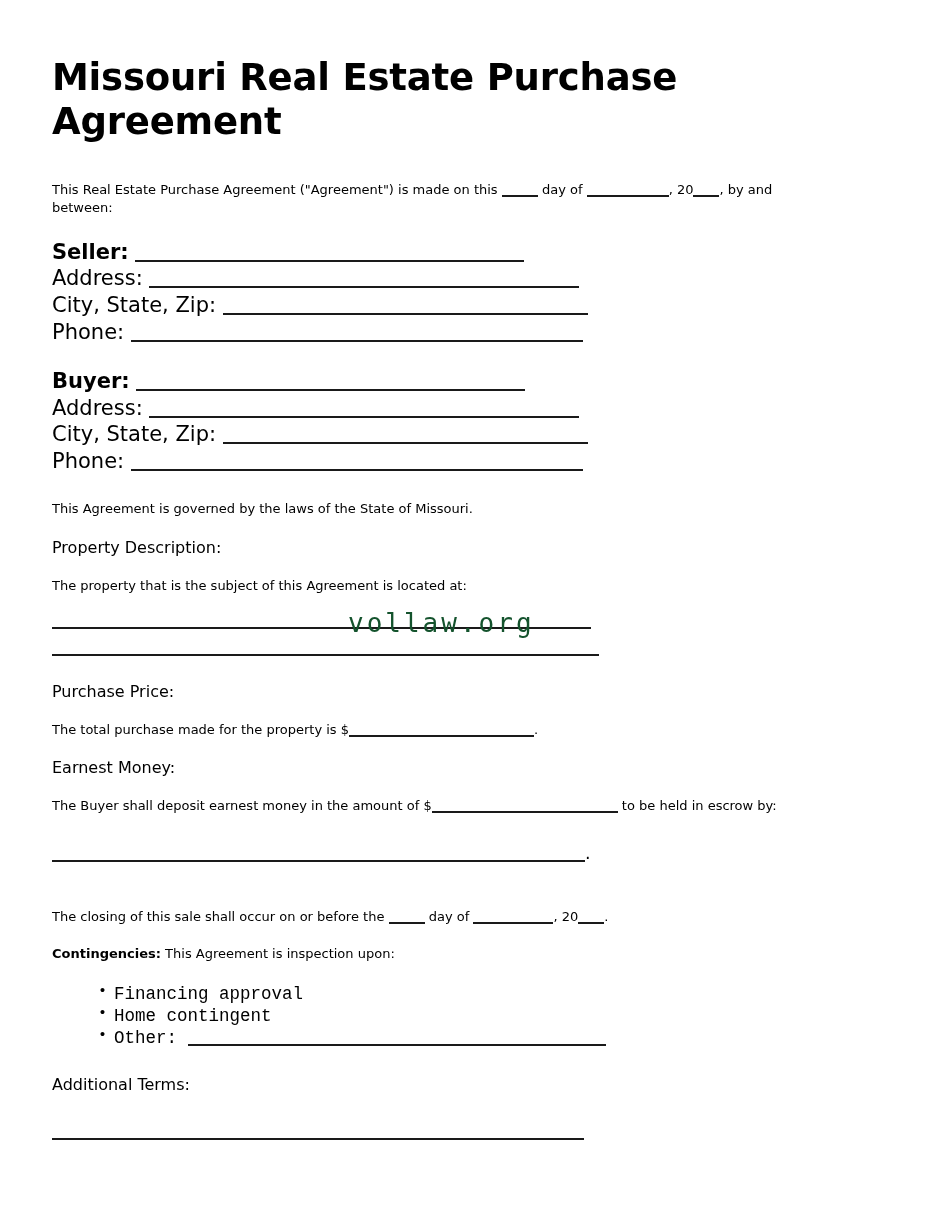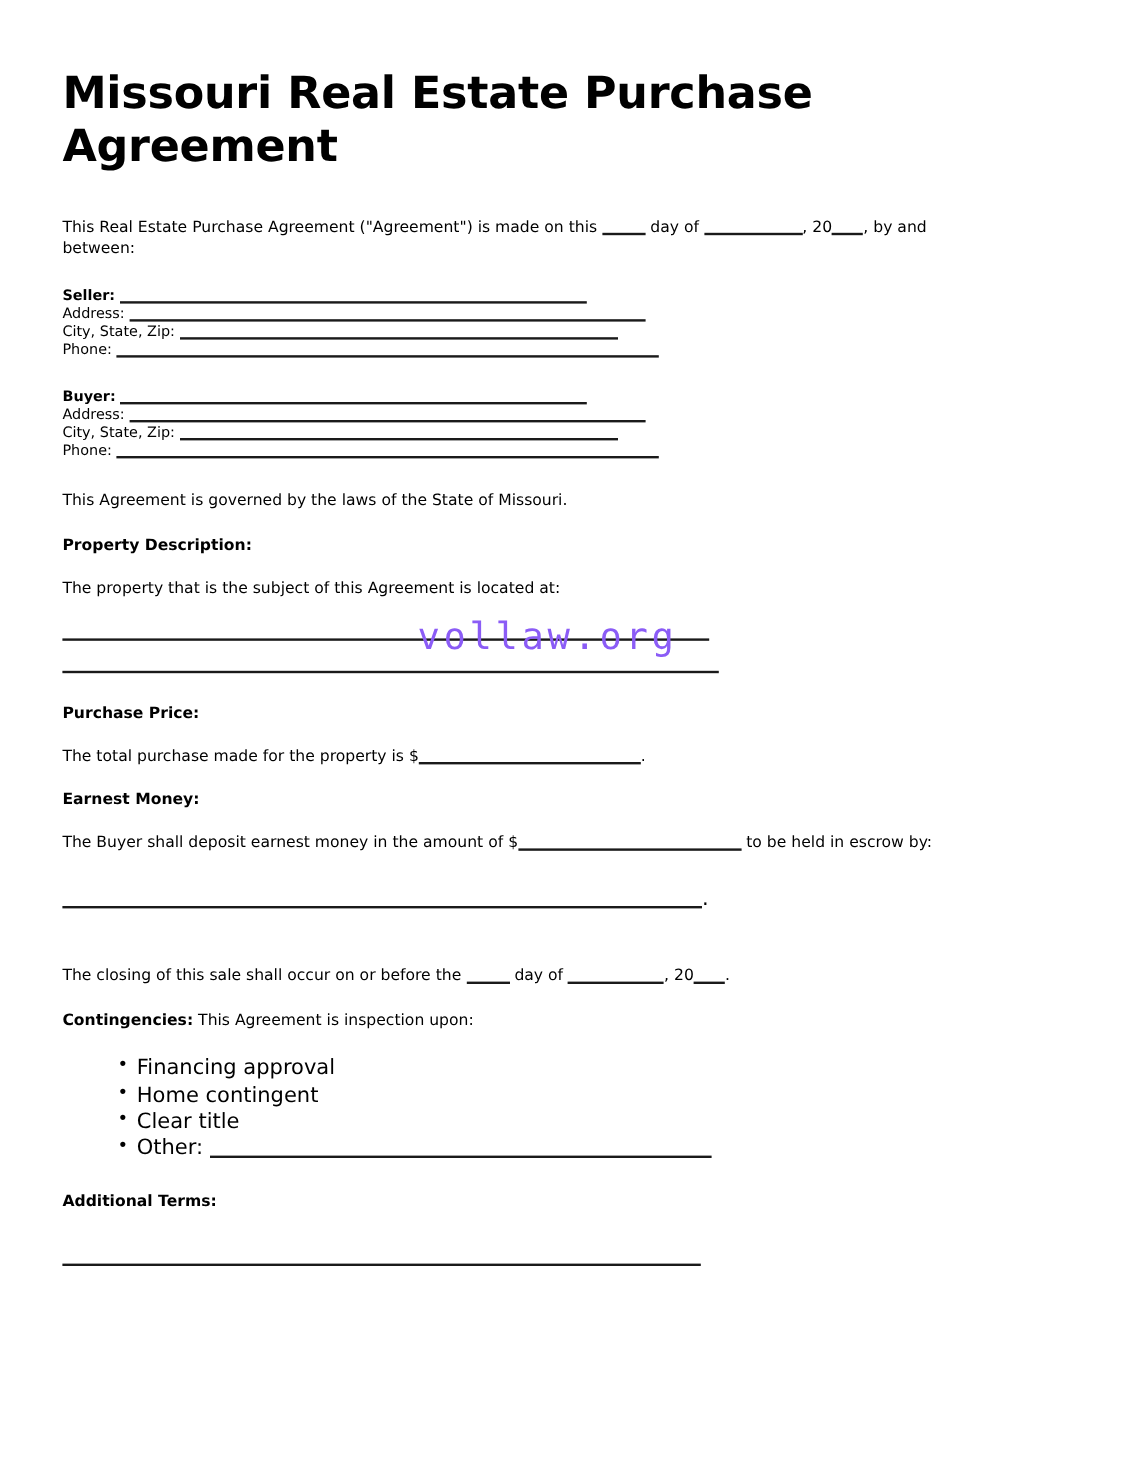--- a/index.html
+++ b/index.html
@@ -43,68 +43,69 @@
     padding: 0;
     color: #000;
   }
   .gap-lg { height: 26px; }
   .gap-md { height: 20px; }
 
   .intro { padding-top: 38px; max-width: 745px; }
 
   .party-block { padding-top: 23px; }
   .party-block .row {
-    font-size: 12px;
+    font-size: 21px;
     line-height: 1.265;
     white-space: nowrap;
   }
   .party-label { font-weight: bold; }
 
   
   .blank {
     display: inline-block;
     border-bottom: 2px solid #1a1a1a;
     vertical-align: -3px;
     height: 0;
   }
   .b-seller   { width: 389px; }
   .b-address  { width: 430px; }
   .b-citystzip{ width: 365px; }
   .b-phone    { width: 452px; }
 
   .section-head {
-    font-size: 13px;
-    font-weight: bold;
+    font-size: 16px;
+    font-weight: normal;
     margin: 0;
   }
 
   .rule-line {
     border-bottom: 2px solid #1a1a1a;
     height: 0;
     margin: 0;
   }
   .rule-wrap { position: relative; }
 
   .watermark {
     position: absolute;
     font-family: "DejaVu Sans Mono", "Liberation Mono", monospace;
-    font-size: 31px;
+    font-size: 26px;
     letter-spacing: 3px;
-    color: #8b5cf6;
+    color: #14532d;
     white-space: nowrap;
     pointer-events: none;
     user-select: none;
   }
 
   ul.conting-list {
     margin: 0;
     padding: 0 0 0 46px;
     list-style: none;
     font-size: 17.5px;
     line-height: 1.27;
+    font-family: Liberation Mono, monospace;
   }
   ul.conting-list li {
     position: relative;
     padding-left: 16px;
     white-space: nowrap;
   }
   ul.conting-list li::before {
     content: "\2022";
     position: absolute;
     left: 0;
@@ -183,21 +184,20 @@
   <div class="gap-md"></div>
   <p class="body-text"><span>The closing of this sale shall occur on or before the</span> <span class="blank b-day2"></span> <span>day of</span> <span class="blank b-month2"></span><span>, 20</span><span class="blank b-yr2"></span><span>.</span></p>
 
   <div class="gap-md"></div>
   <p class="body-text"><span style="font-weight:bold">Contingencies:</span> <span>This Agreement is inspection upon:</span></p>
 
   <div class="gap-md"></div>
   <ul class="conting-list">
     <li><span>Financing approval</span></li>
     <li><span>Home contingent</span></li>
-    <li><span>Clear title</span></li>
     <li><span>Other:</span> <span class="blank b-other"></span></li>
   </ul>
 
   <div class="gap-lg"></div>
   <p class="section-head">Additional Terms:</p>
 
   <div style="height:44px"></div>
   <div class="rule-line" style="width:532px"></div>
 
 </div>

